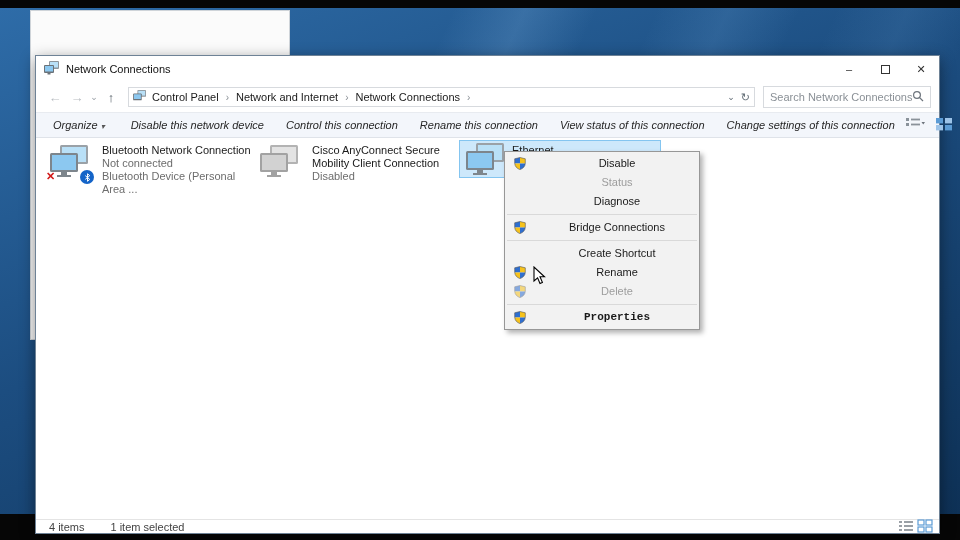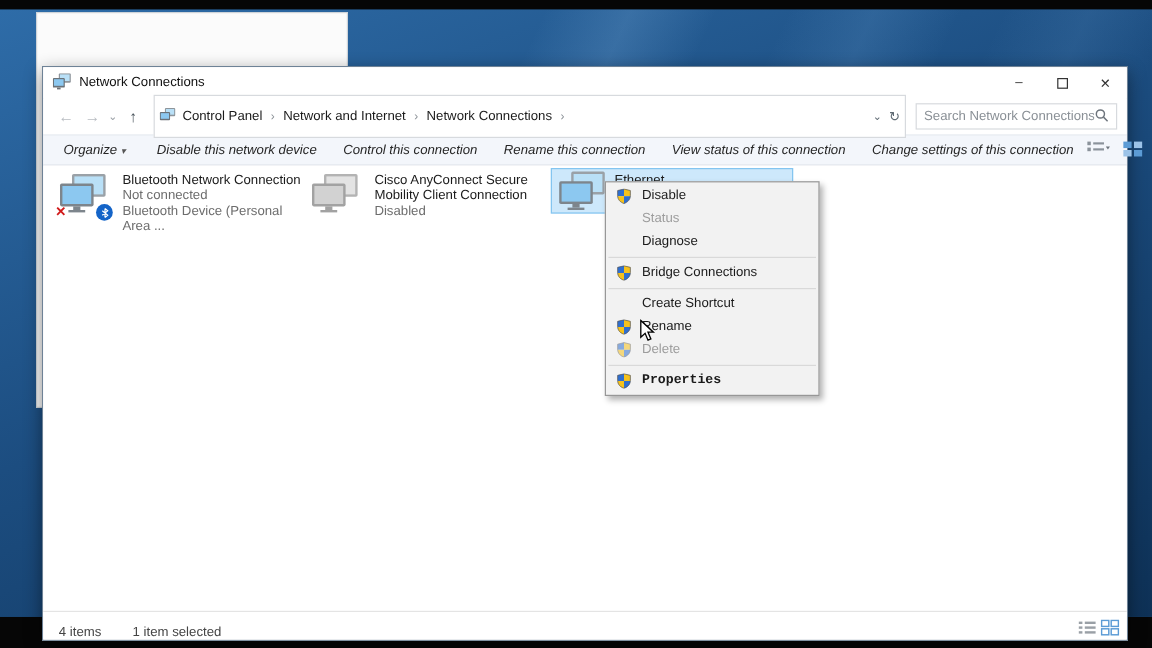--- a/index.html
+++ b/index.html
@@ -31,21 +31,21 @@
   .win-btn { width:36px; height:100%; display:flex; align-items:center; justify-content:center;
     font-size:11px; color:#333; cursor:default; }
   .maxbox { display:inline-block; width:9px; height:9px; border:1px solid #333; }
 
   
   .navrow { display:flex; align-items:center; height:30px; padding:0 8px; background:#fff; }
   .nav-glyph { width:22px; text-align:center; font-size:13px; }
   .dim { color:#b9bdc2; }
   .dark { color:#49535c; }
   .tiny-chev { width:12px; font-size:9px; color:#9aa0a6; text-align:center; }
-  .addressbar { flex:1; display:flex; align-items:center; height:36px; margin-left:6px;
+  .addressbar { flex:1; display:flex; align-items:center; height:20px; margin-left:6px;
     border:1px solid #d7dade; background:#fff; padding:0 4px; overflow:hidden; white-space:nowrap; }
   .addressbar .crumb { padding:0 3px; color:#1a1a1a; }
   .addressbar .crumb-chev { padding:0 4px; color:#8a9096; font-size:10px; }
   .addr-right { margin-left:auto; display:flex; align-items:center; gap:6px; color:#5f6a73; }
   .searchbox { display:flex; align-items:center; width:168px; height:22px; margin-left:8px;
     border:1px solid #d7dade; background:#fff; padding:0 6px; }
   .searchbox input { flex:1; border:none; outline:none; font-size:11px; color:#444;
     font-family:"Liberation Sans", sans-serif; background:transparent; min-width:0; }
   .searchbox input::placeholder { color:#8a9096; }
 
@@ -67,31 +67,31 @@
   .badge-bt { position:absolute; right:-2px; bottom:-2px; width:14px; height:14px; border-radius:50%;
     background:#1464c8; display:flex; align-items:center; justify-content:center; }
   .badge-x { position:absolute; left:-2px; bottom:-1px; color:#d11a1a; font-size:11px; font-weight:bold; }
 
   .sel-box { position:absolute; left:423px; top:2px; width:202px; height:38px;
     background:#cde8fb; border:1px solid #84c5f0; }
   .sel-box .icon-wrap { position:absolute; left:4px; top:1px; }
   .sel-box .name { position:absolute; left:52px; top:3px; }
 
   
-  .ctx { position:absolute; left:468px; top:95px; width:179px; background:#f2f2f2;
-    border:1px solid #979797; box-shadow:3px 3px 5px rgba(0,0,0,0.30); padding:2px 0; z-index:5; }
+  .ctx { position:absolute; left:468px; top:95px; width:196px; background:#f2f2f2;
+    border:1px solid #979797; box-shadow:3px 3px 5px rgba(0,0,0,0.30); padding:2px 0; z-index:5;text-align:center; }
   .ctx-item { position:relative; height:19px; line-height:19px; padding-left:30px; color:#1a1a1a; cursor:default; }
   .ctx-item.disabled { color:#9d9d9d; }
   .ctx-item.bold { font-weight:bold;font-family:Liberation Mono, monospace; }
   .ctx-item .shield { position:absolute; left:9px; top:3px; }
   .ctx-sep { height:1px; background:#d9d9d9; margin:3px 2px; }
 
   
-  .statusbar { position:absolute; left:0; bottom:0; width:100%; height:24px; background:#fff;
-    border-top:1px solid #e4e4e4; display:flex; align-items:flex-end; padding:0 6px 0 13px;
+  .statusbar { position:absolute; left:0; bottom:0; width:100%; height:14px; background:#fff;
+    border-top:1px solid #e4e4e4; display:flex; align-items:center; padding:0 6px 0 13px;
     color:#444; }
   .sb-sel { margin-left:26px; }
   .sb-icons { margin-left:auto; display:flex; gap:3px; }
 
   .cursor { position:absolute; left:533px; top:266px; z-index:9; }
 </style>
 </head>
 <body>
 
 <div class="screen">

